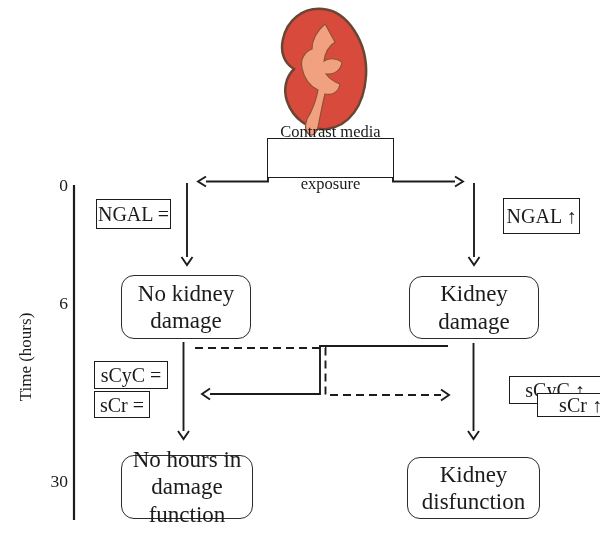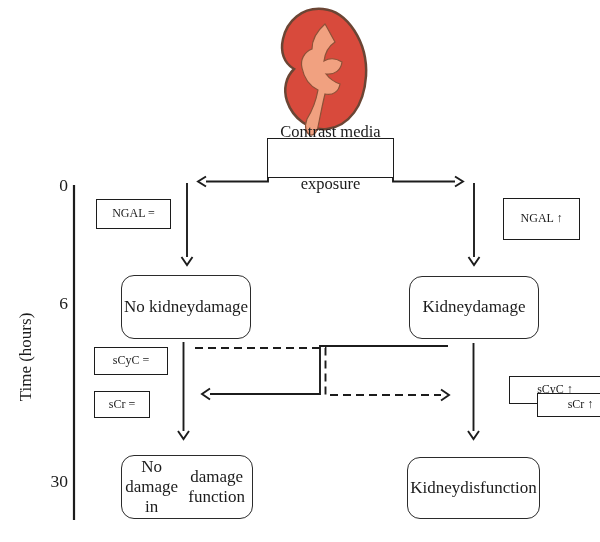--- a/index.html
+++ b/index.html
@@ -12,32 +12,32 @@
     overflow:hidden;
   }
   .layer{position:absolute;left:0;top:0;}
   .box{
     position:absolute;
     border:1.7px solid #1c1c1c;
     background:#ffffff;
     display:flex;align-items:center;justify-content:center;
     text-align:center;
     box-sizing:border-box;
-    font-size:12px;
+    font-size:20px;
     line-height:1.1;
   }
   .rbox{
     position:absolute;
     border:1.8px solid #2b2b2b;
     border-radius:13px;
     background:#ffffff;
-    display:flex;flex-direction:row;align-items:center;justify-content:center;
+    display:flex;flex-direction:column;align-items:center;justify-content:center;
     text-align:center;
     box-sizing:border-box;
-    font-size:17px;
+    font-size:23px;
     line-height:1.18;
   }
   .two-line{display:flex;flex-direction:column;align-items:center;justify-content:center;}
   .tick{
     position:absolute;
     font-size:17.5px;
     text-align:right;
   }
   .axis-label{
     position:absolute;
@@ -93,39 +93,39 @@
              C62,71 68,66 69,58 C63,54 56,54 51,57 C52,49 56,42 62,38
              C58,31 55,25 52,20 Z" fill="#f1a180" stroke="#8d5138" stroke-width="1.2"></path>
   </svg>
 
   <div class="box two-line" style="left:267px;top:138px;width:127px;height:40px;font-size:16.5px;gap:34px;">
     <span>Contrast media</span>
     <span>exposure</span>
   </div>
 
   <div class="box" style="left:96px;top:199px;width:75px;height:30px;">NGAL =</div>
-  <div class="box" style="left:503px;top:198px;width:77px;height:42px;">NGAL ↑</div>
+  <div class="box" style="left:503px;top:198px;width:77px;height:36px;">NGAL ↑</div>
 
-  <div class="box" style="left:94px;top:347px;width:74px;height:28px;">sCyC =</div>
+  <div class="box" style="left:94px;top:361px;width:74px;height:28px;">sCyC =</div>
   <div class="box" style="left:94px;top:391px;width:56px;height:27px;">sCr =</div>
 
   <div class="box" style="left:509px;top:376px;width:92px;height:28px;">sCyC ↑</div>
   <div class="box" style="left:537px;top:393px;width:75px;height:24px;padding-left:12px;">sCr ↑</div>
 
   <div class="rbox" style="left:121px;top:275px;width:130px;height:64px;">
     <span>No kidney</span>
     <span>damage</span>
   </div>
   <div class="rbox" style="left:409px;top:276px;width:130px;height:63px;">
     <span>Kidney</span>
     <span>damage</span>
   </div>
 
   <div class="rbox" style="left:121px;top:455px;width:132px;height:64px;">
-    <span>No damage in</span>
+    <span>No hours in</span>
     <span>damage function</span>
   </div>
   <div class="rbox" style="left:407px;top:457px;width:133px;height:62px;">
     <span>Kidney</span>
     <span>disfunction</span>
   </div>
 
   <div class="tick" style="left:38px;top:175px;width:30px;">0</div>
   <div class="tick" style="left:38px;top:293px;width:30px;">6</div>
   <div class="tick" style="left:30px;top:471px;width:38px;">30</div>

